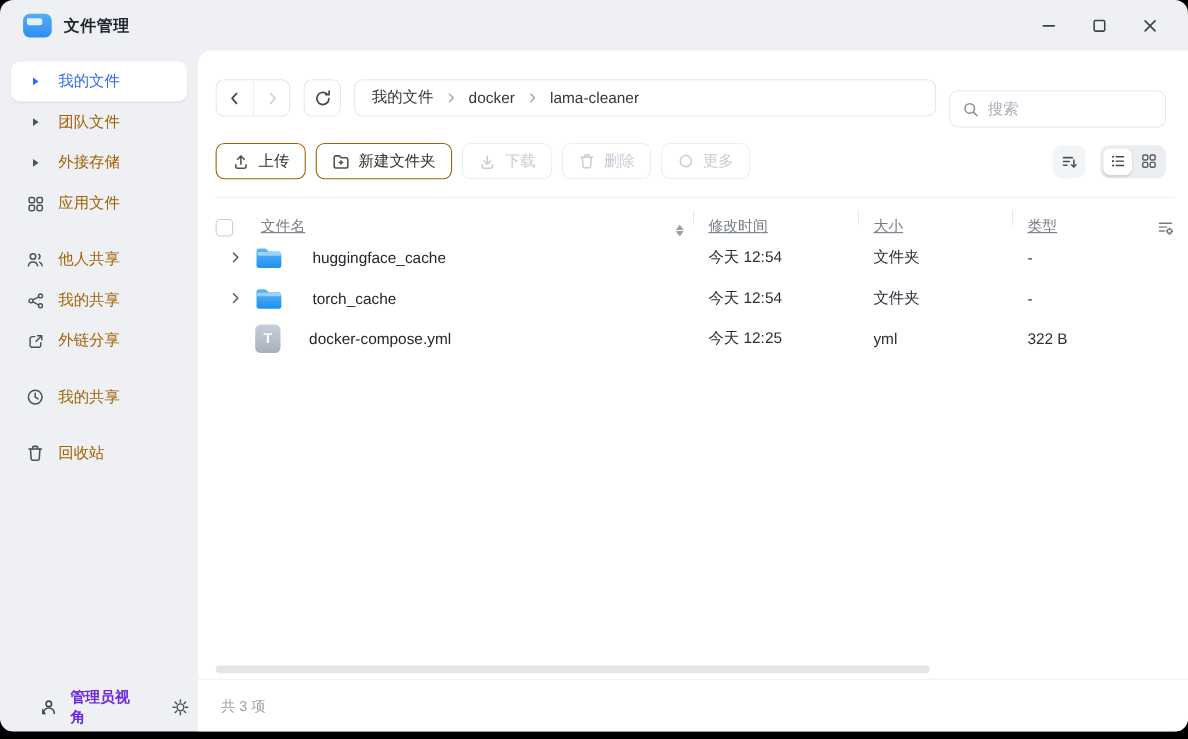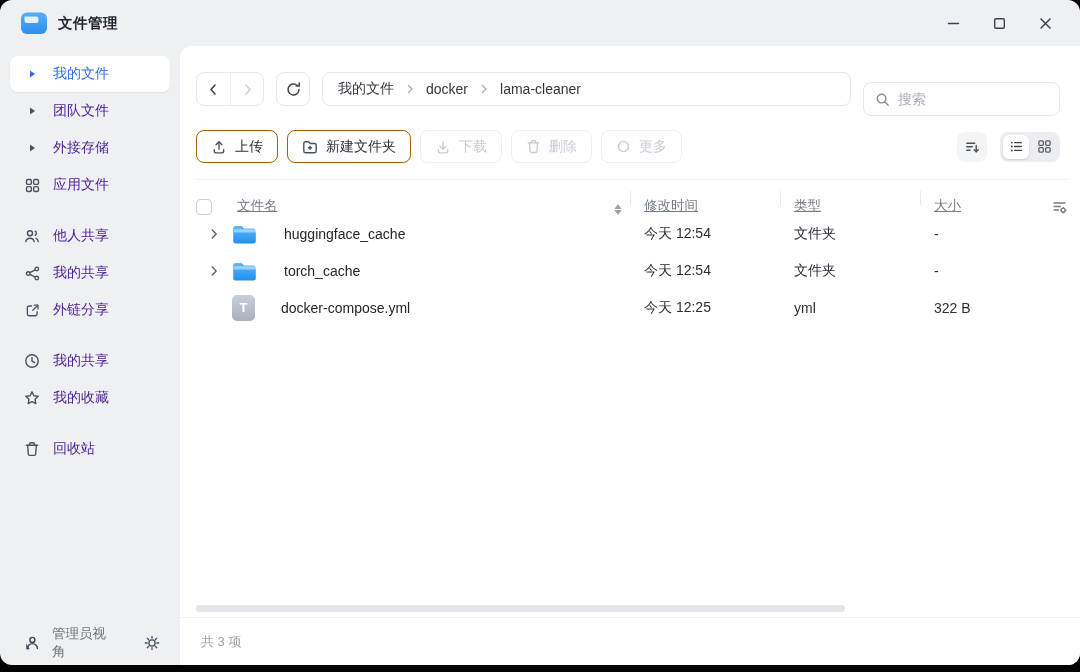--- a/index.html
+++ b/index.html
@@ -13,26 +13,26 @@
   .title { font-size:14.5px; font-weight:bold; color:#1f242c; letter-spacing:.5px; }
   .tb-spacer { flex:1; }
   .winbtn { width:30px; height:30px; display:flex; align-items:center; justify-content:center; margin-left:16px; border:none; background:transparent; cursor:pointer; color:#3d4149; }
 
   
   .main { position:absolute; top:46px; left:0; right:0; bottom:0; display:flex; }
   .sidebar { width:180px; position:relative; padding-top:10px; flex-shrink:0; }
   .content { flex:1; background:#fff; border-top-left-radius:12px; display:flex; flex-direction:column; min-width:0; }
 
   
-  .side-item { height:36px; margin:0 10px 1px 10px; border-radius:8px; display:flex; align-items:center; padding:0 14px; gap:13px; font-size:14px; color:#4c1d95; cursor:pointer; }
+  .side-item { height:36px; margin:0 10px 1px 10px; border-radius:8px; display:flex; align-items:center; padding:0 14px; gap:13px; font-size:14px; color:#a16207; cursor:pointer; }
   .side-item .ic { width:16px; height:16px; display:flex; align-items:center; justify-content:center; color:#4b515c; flex-shrink:0; }
   .side-item.selected { background:#fff; color:#2e6bf2; box-shadow:0 1px 2px rgba(30,40,60,.06); }
   .side-item.selected .ic { color:#2e6bf2; }
   .side-gap { height:14px; }
-  .side-footer { position:absolute; left:0; bottom:0; width:180px; height:40px; display:flex; align-items:center; padding:0 18px 4px 24px; gap:12px; font-size:13.5px; color:#737373; }
+  .side-footer { position:absolute; left:12px; bottom:0; width:180px; height:40px; display:flex; align-items:center; padding:0 18px 4px 24px; gap:12px; font-size:13.5px; color:#6d28d9;font-weight:bold; }
   .side-footer .ic { color:#3f444d; display:flex; }
   .side-footer .sp { flex:1; }
   .gear-btn { border:none; background:transparent; color:#4b515c; display:flex; cursor:pointer; padding:2px; }
 
   
   .toolbar1 { display:flex; align-items:center; margin:16px 20px 0 16px; gap:12px; }
   .navpill { display:flex; height:34px; border:1px solid #e4e7eb; border-radius:8px; background:#fff; overflow:hidden; }
   .navpill button { width:33px; border:none; background:transparent; display:flex; align-items:center; justify-content:center; cursor:pointer; }
   .navpill .fwd { border-left:1px solid #eceef1; }
   .sqbtn { width:34px; height:34px; border:1px solid #e4e7eb; border-radius:8px; background:#fff; display:flex; align-items:center; justify-content:center; cursor:pointer; color:#3f444d; }
@@ -206,28 +206,20 @@
         <span class="ic">
             <svg width="16" height="16" viewBox="0 0 16 16">
               <g fill="none" stroke="currentColor" stroke-width="1.4" stroke-linecap="round">
                 <circle cx="8" cy="8" r="6.2"></circle>
                 <path d="M8 4.6 V8 L10.6 9.6"></path>
               </g>
             </svg>
           </span>
         <span>我的共享</span>
       </div>
-      <div class="side-item">
-        <span class="ic">
-            <svg width="16" height="16" viewBox="0 0 16 16">
-              <path d="M8 1.8 l1.9 3.9 4.3 .6 -3.1 3 .7 4.3 L8 11.6 4.2 13.6 l.7 -4.3 -3.1 -3 4.3 -.6 Z" fill="none" stroke="currentColor" stroke-width="1.4" stroke-linejoin="round"></path>
-            </svg>
-          </span>
-        <span>我的收藏</span>
-      </div>
 
       <div class="side-gap"></div>
 
       <div class="side-item">
         <span class="ic">
             <svg width="16" height="16" viewBox="0 0 16 16">
               <g fill="none" stroke="currentColor" stroke-width="1.4" stroke-linecap="round" stroke-linejoin="round">
                 <path d="M2.3 4.2 h11.4"></path>
                 <path d="M5.6 4 V3 a1.2 1.2 0 0 1 1.2 -1.2 h2.4 A1.2 1.2 0 0 1 10.4 3 v1"></path>
                 <path d="M3.7 4.4 l.6 8.5 a1.6 1.6 0 0 0 1.6 1.5 h4.2 a1.6 1.6 0 0 0 1.6 -1.5 l.6 -8.5"></path>
@@ -412,22 +404,22 @@
           <span class="carets">
             <svg width="8" height="5" viewBox="0 0 8 5">
                 <path d="M4 0 L7.6 5 H0.4 Z" fill="currentColor"></path>
               </svg>
             <svg width="8" height="5" viewBox="0 0 8 5">
                 <path d="M0.4 0 H7.6 L4 5 Z" fill="currentColor"></path>
               </svg>
           </span>
         </div>
         <div class="th hdiv">修改时间</div>
+        <div class="th hdiv">大小</div>
         <div class="th hdiv">类型</div>
-        <div class="th hdiv">大小</div>
         <div class="th colset">
           <svg width="17" height="17" viewBox="0 0 17 17">
               <g fill="none" stroke="currentColor" stroke-width="1.3" stroke-linecap="round">
                 <path d="M3 5 h11 M3 8.5 h6.5 M3 12 h4.5"></path>
                 <circle cx="12.2" cy="12.2" r="2"></circle>
                 <path d="M12.2 9.4 v1 M12.2 14 v1 M9.4 12.2 h1 M14 12.2 h1"></path>
               </g>
             </svg>
         </div>
       </div>

